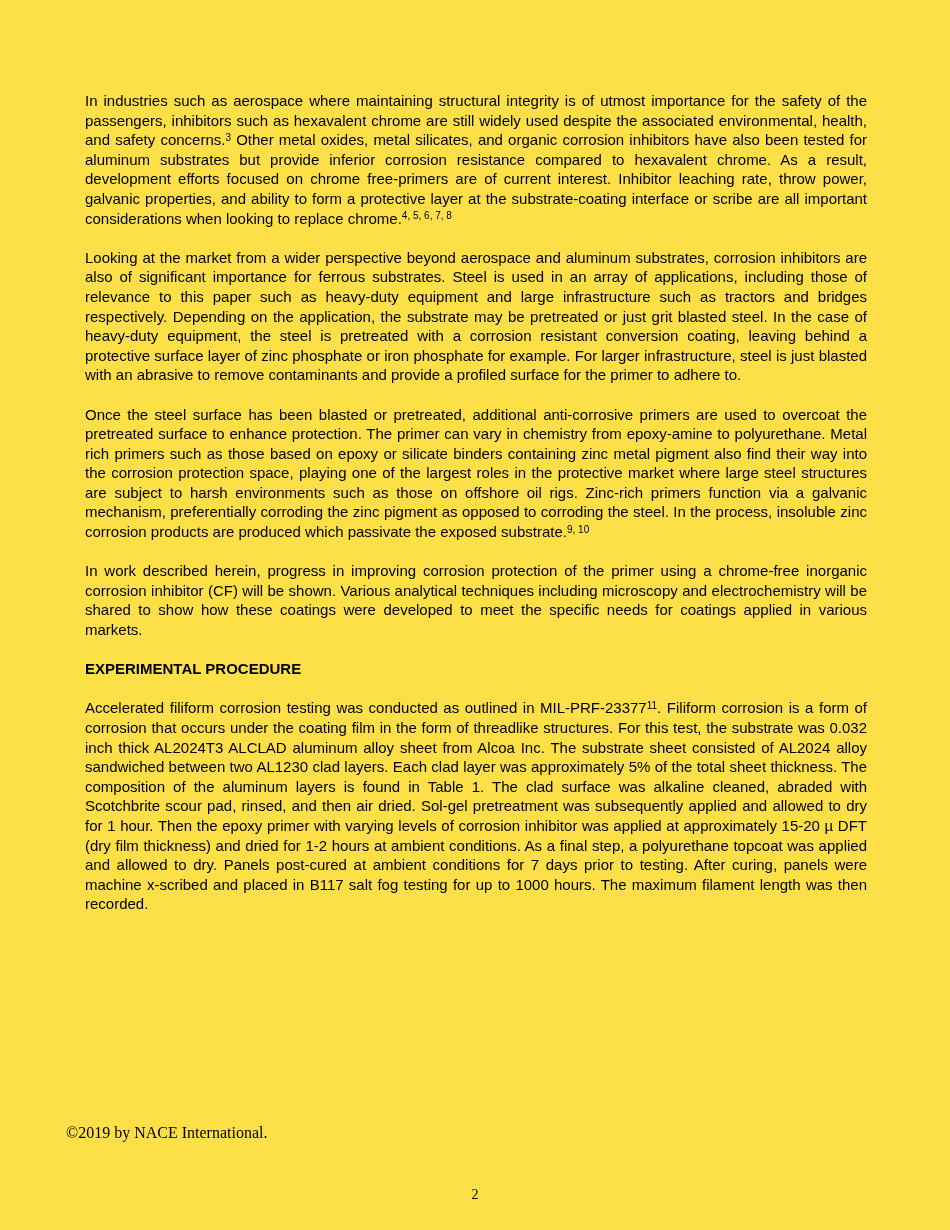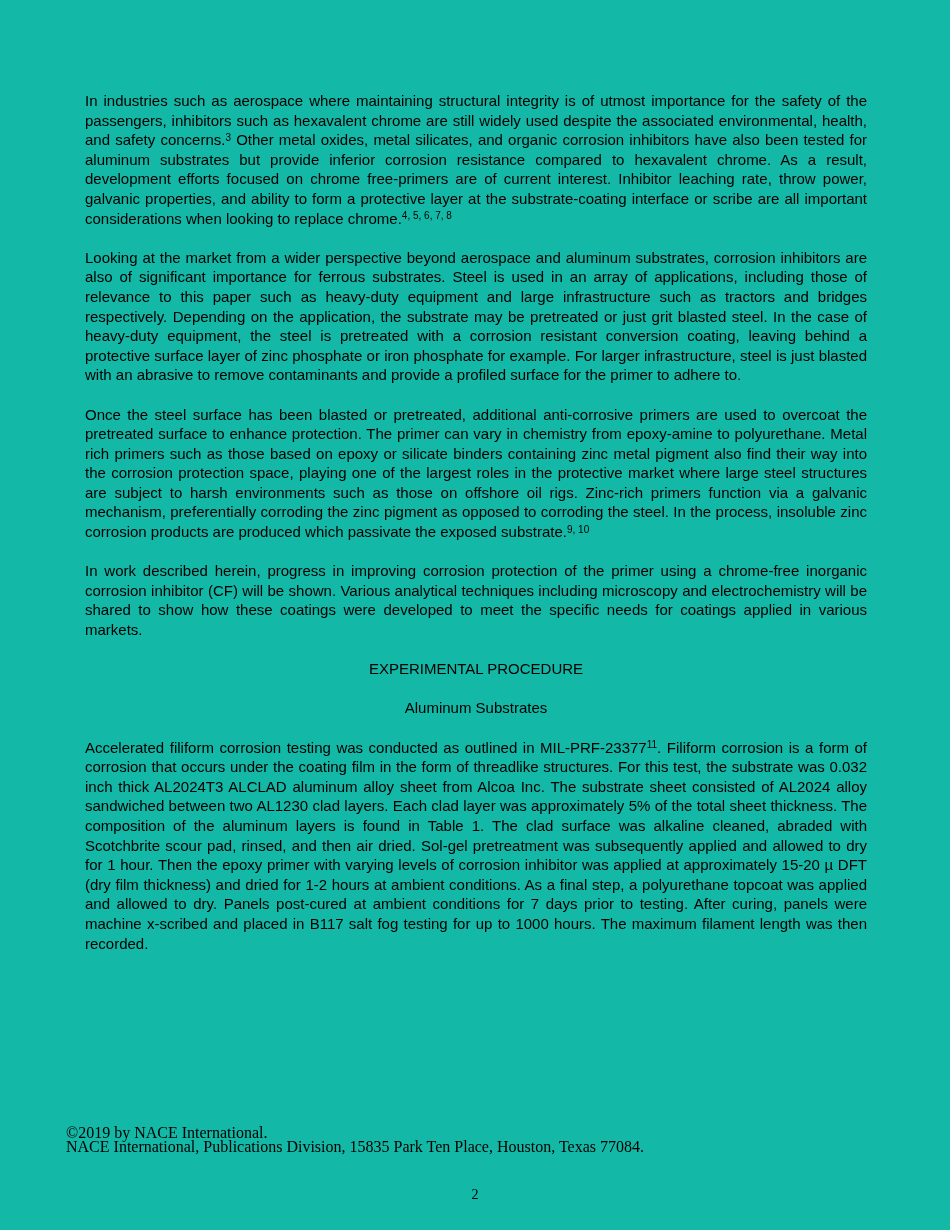--- a/index.html
+++ b/index.html
@@ -4,40 +4,40 @@
 <style>
   html, body {
     margin: 0;
     padding: 0;
     background: #ffffff;
   }
   .page {
     position: relative;
     width: 950px;
     height: 1230px;
-    background: #14b8a6;
+    background: #fde047;
     color: #000000;
     overflow: hidden;
   }
   .content {
     position: absolute;
     left: 85px;
     top: 91px;
     width: 782px;
     font-family: "Liberation Sans", "DejaVu Sans", sans-serif;
     font-size: 15px;
     line-height: 19.6px;
     text-align: justify;
   }
   .content p {
     margin: 0 0 19.6px 0;
   }
   .content p.heading {
-    text-align: center;
-    font-weight: 400;
+    text-align: left;
+    font-weight: 700;
   }
   sup.cite {
     font-size: 10px;
     line-height: 0;
     position: relative;
     top: -0.45em;
     vertical-align: baseline;
   }
   .footer {
     position: absolute;
@@ -62,21 +62,19 @@
 </head>
 <body>
 
 <div class="page">
   <main class="content" id="document-body">
       <p>In industries such as aerospace where maintaining structural integrity is of utmost importance for the safety of the passengers, inhibitors such as hexavalent chrome are still widely used despite the associated environmental, health, and safety concerns.<sup class="cite">3</sup> Other metal oxides, metal silicates, and organic corrosion inhibitors have also been tested for aluminum substrates but provide inferior corrosion resistance compared to hexavalent chrome. As a result, development efforts focused on chrome free-primers are of current interest. Inhibitor leaching rate, throw power, galvanic properties, and ability to form a protective layer at the substrate-coating interface or scribe are all important considerations when looking to replace chrome.<sup class="cite">4, 5, 6, 7, 8</sup></p>
       <p>Looking at the market from a wider perspective beyond aerospace and aluminum substrates, corrosion inhibitors are also of significant importance for ferrous substrates. Steel is used in an array of applications, including those of relevance to this paper such as heavy-duty equipment and large infrastructure such as tractors and bridges respectively. Depending on the application, the substrate may be pretreated or just grit blasted steel. In the case of heavy-duty equipment, the steel is pretreated with a corrosion resistant conversion coating, leaving behind a protective surface layer of zinc phosphate or iron phosphate for example. For larger infrastructure, steel is just blasted with an abrasive to remove contaminants and provide a profiled surface for the primer to adhere to.</p>
       <p>Once the steel surface has been blasted or pretreated, additional anti-corrosive primers are used to overcoat the pretreated surface to enhance protection. The primer can vary in chemistry from epoxy-amine to polyurethane. Metal rich primers such as those based on epoxy or silicate binders containing zinc metal pigment also find their way into the corrosion protection space, playing one of the largest roles in the protective market where large steel structures are subject to harsh environments such as those on offshore oil rigs. Zinc-rich primers function via a galvanic mechanism, preferentially corroding the zinc pigment as opposed to corroding the steel. In the process, insoluble zinc corrosion products are produced which passivate the exposed substrate.<sup class="cite">9, 10</sup></p>
       <p>In work described herein, progress in improving corrosion protection of the primer using a chrome-free inorganic corrosion inhibitor (CF) will be shown. Various analytical techniques including microscopy and electrochemistry will be shared to show how these coatings were developed to meet the specific needs for coatings applied in various markets.</p>
       <p class="heading">EXPERIMENTAL PROCEDURE</p>
-      <p class="heading">Aluminum Substrates</p>
       <p>Accelerated filiform corrosion testing was conducted as outlined in MIL-PRF-23377<sup class="cite">11</sup>. Filiform corrosion is a form of corrosion that occurs under the coating film in the form of threadlike structures. For this test, the substrate was 0.032 inch thick AL2024T3 ALCLAD aluminum alloy sheet from Alcoa Inc.  The substrate sheet consisted of AL2024 alloy sandwiched between two AL1230 clad layers.  Each clad layer was approximately 5% of the total sheet thickness.  The composition of the aluminum layers is found in Table 1. The clad surface was alkaline cleaned, abraded with Scotchbrite scour pad, rinsed, and then air dried. Sol-gel pretreatment was subsequently applied and allowed to dry for 1 hour. Then the epoxy primer with varying levels of corrosion inhibitor was applied at approximately 15-20 µ DFT (dry film thickness) and dried for 1-2 hours at ambient conditions. As a final step, a polyurethane topcoat was applied and allowed to dry. Panels post-cured at ambient conditions for 7 days prior to testing. After curing, panels were machine x-scribed and placed in B117 salt fog testing for up to 1000 hours.  The maximum filament length was then recorded.</p>
     </main>
   <footer class="footer" id="footer-lines">
       <div class="footer-line">©2019 by NACE International.</div>
-      <div class="footer-line">NACE International, Publications Division, 15835 Park Ten Place, Houston, Texas 77084.</div>
     </footer>
   <div class="page-number">2</div>
 </div>
 
 </body></html>

